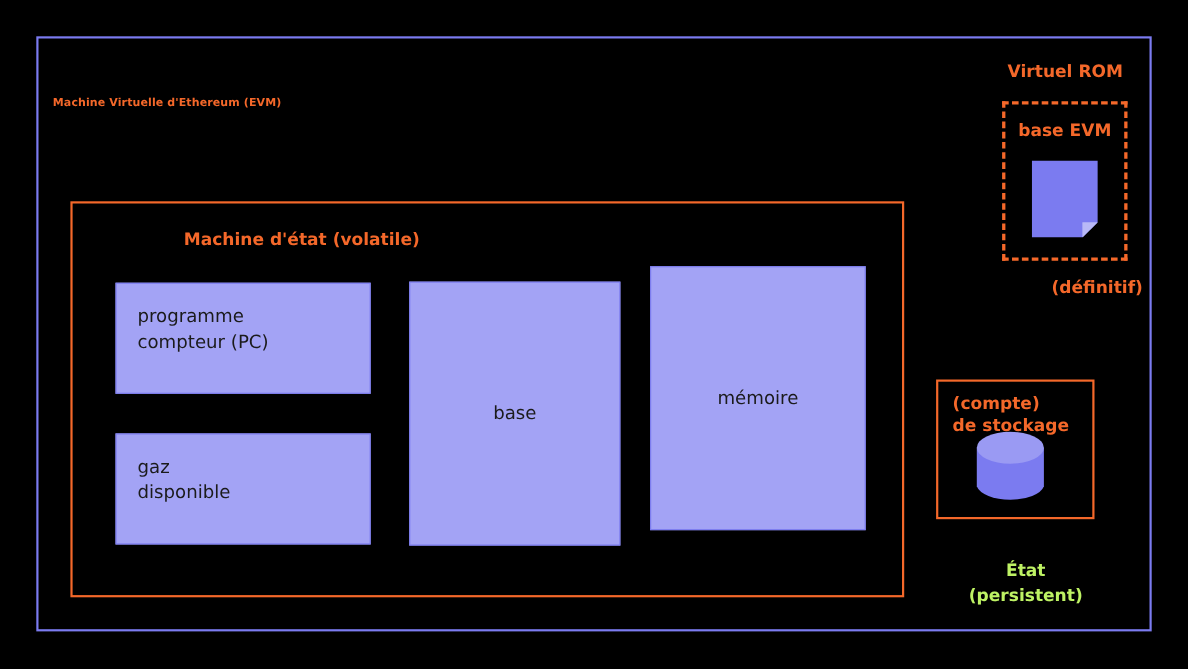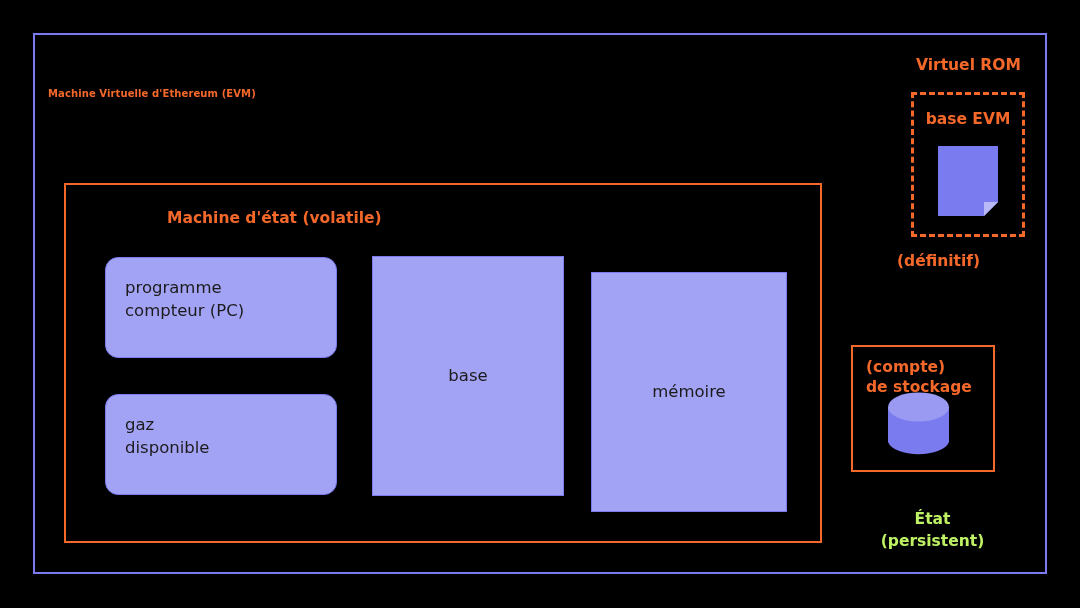--- a/index.html
+++ b/index.html
@@ -79,32 +79,31 @@
   }
   .block .block-label {
     display: block;
     white-space: pre-line;
   }
   .block.left-label {
     padding: 0 0 16px 19px;
     display: flex;
     align-items: center;
     justify-content: flex-start;
-    border-radius: 13px;
   }
   .block.center-label {
     display: flex;
     align-items: center;
     justify-content: center;
   }
 
   #block-pc     { left: 105px; top: 257px; width: 232px; height: 101px; }
   #block-gas    { left: 105px; top: 394px; width: 232px; height: 101px; }
   #block-base   { left: 372px; top: 256px; width: 192px; height: 240px; }
-  #block-memory { left: 591px; top: 272px; width: 196px; height: 240px; }
+  #block-memory { left: 591px; top: 242px; width: 196px; height: 240px; }
 
   
   .rom-title {
     position: absolute;
     left: 916px;
     top: 56px;
     font-size: 15.5px;
     font-weight: bold;
     color: #f4682a;
     white-space: nowrap;
@@ -139,21 +138,21 @@
     top: 51px;
     width: 60px;
     height: 70px;
   }
 
   .rom-caption {
     position: absolute;
     left: 897px;
     top: 252px;
     width: 142px;
-    text-align: left;
+    text-align: right;
     font-size: 15.5px;
     font-weight: bold;
     color: #f4682a;
     white-space: nowrap;
   }
 
   
   .storage-box {
     position: absolute;
     left: 851px;

